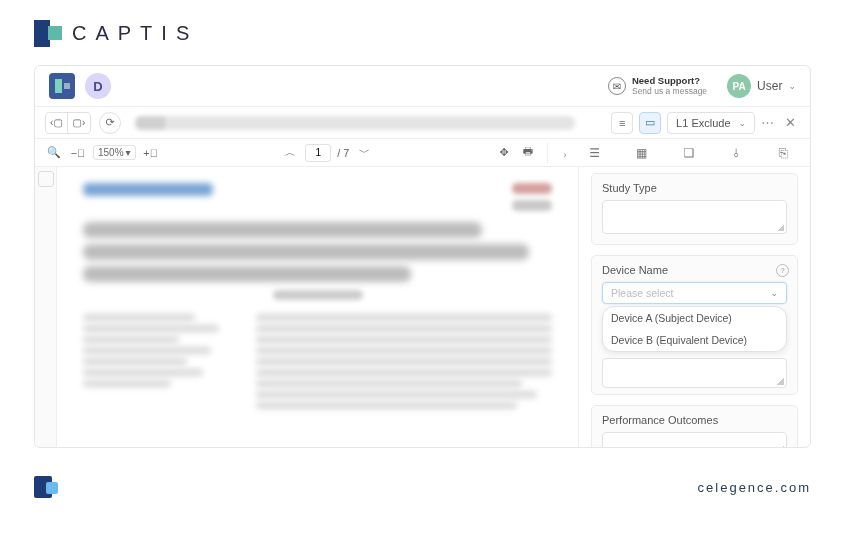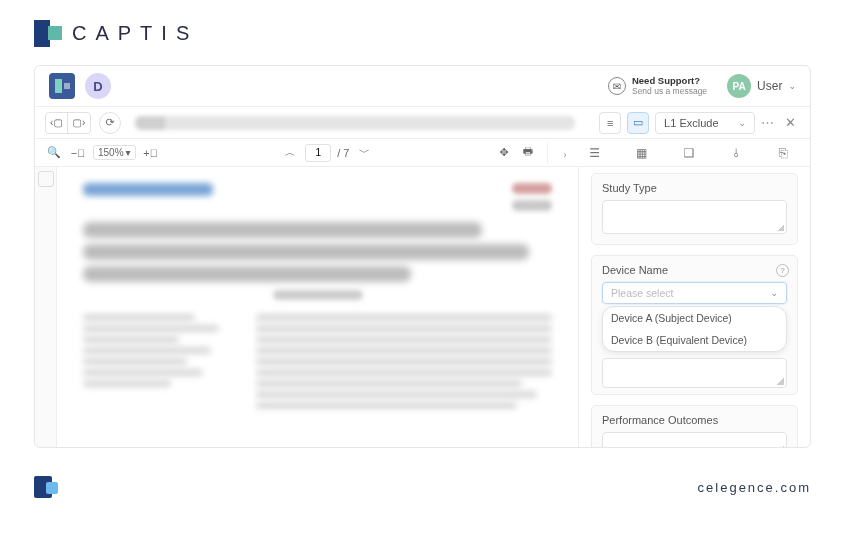--- a/index.html
+++ b/index.html
@@ -36,21 +36,21 @@
   
   .subbar { display: flex; align-items: center; padding: 4px 10px; border-top: 1px solid #eee; border-bottom: 1px solid #eee; gap: 8px; height: 33px; }
   .nav-pill { display: flex; align-items: center; border: 1px solid #e2e2e2; border-radius: 4px; height: 22px; }
   .nav-seg { width: 22px; height: 100%; display:flex; align-items:center; justify-content:center; font-size:10px; color:#666; border-right:1px solid #e2e2e2;}
   .nav-seg:last-child { border-right:none;}
   .square-btn { width: 22px; height: 22px; border: 1px solid #e2e2e2; border-radius: 50%; display:flex; align-items:center; justify-content:center; font-size:11px; color:#666;}
   .blur-title { flex: 1; margin-left: 6px; height: 14px; background: linear-gradient(90deg, #d0d0d0 0 30px, #e4e4e4 30px 100%); filter: blur(2px); border-radius: 6px; max-width: 440px; }
   .right-group { display: flex; align-items: center; gap: 6px; margin-left:auto;}
   .seg-btn { width: 22px; height: 22px; border: 1px solid #e2e2e2; border-radius: 4px; display:flex; align-items:center; justify-content:center; font-size:11px; color:#666;}
   .seg-btn.active { background: #e9f3fd; border-color:#bcd7f2; color:#4a7abf;}
-  .exclude-btn { height:22px; padding: 0 8px; border:1px solid #e2e2e2; border-radius:4px; font-size:11px; color:#555; display:flex; align-items:center; gap:20px;}
+  .exclude-btn { height:22px; padding: 0 8px; border:1px solid #e2e2e2; border-radius:4px; font-size:11px; color:#555; display:flex; align-items:center; gap:8px;}
   .dots { font-size:13px; color:#888; letter-spacing:1px;}
   .close-x { font-size:13px; color:#888; padding:0 4px;}
   
   
   .pdf-toolbar { display:flex; align-items:center; padding: 4px 10px; height: 28px; border-bottom:1px solid #eee; gap:6px; font-size:11px; color:#666;}
   .pdf-toolbar .tool { width:18px; height:18px; display:flex; align-items:center; justify-content:center; border-radius:3px; color:#666;}
   .zoom-sel { border:1px solid #e2e2e2; border-radius:3px; padding:1px 4px; font-size:10px; display:flex; align-items:center; gap:2px;}
   .page-input { width: 26px; height: 18px; border:1px solid #e2e2e2; border-radius:3px; text-align:center; font-size:10px;}
   .spacer { flex:1;}
   .right-divider { width:1px; height:20px; background:#eee; margin:0 4px;}

